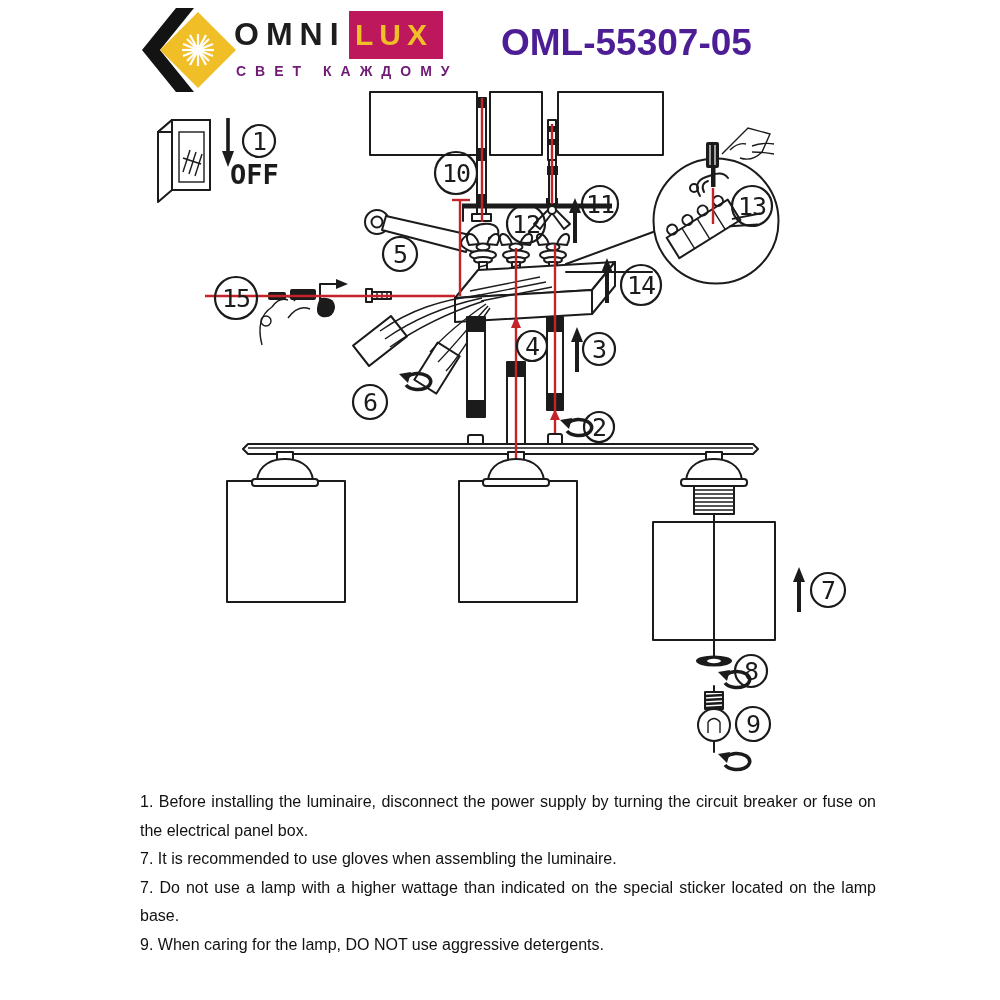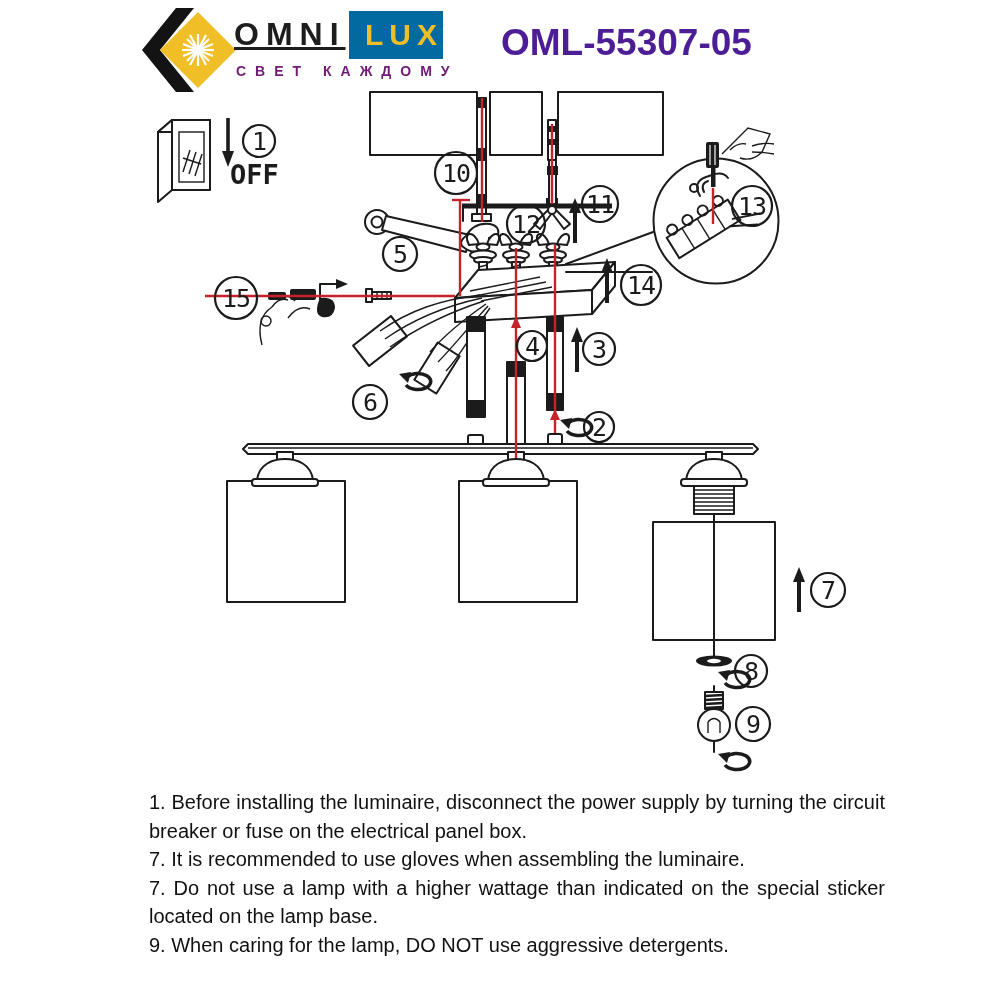--- a/index.html
+++ b/index.html
@@ -1,42 +1,42 @@
 <!DOCTYPE html>
 <html><head>
 <meta charset="utf-8">
 <style>
   html,body{margin:0;padding:0;background:#fff;}
   .page{position:relative;width:1000px;height:1000px;background:#fff;overflow:hidden;
         font-family:"Liberation Sans",sans-serif;color:#1b1b1b;}
   
   .logo-mark{position:absolute;left:136px;top:6px;}
   .brand-omni{position:absolute;left:234px;top:16px;font-size:32px;font-weight:700;
-              letter-spacing:7px;color:#1d1d1d;text-decoration:underline;}
-  .lux-box{position:absolute;left:349px;top:11px;width:94px;height:48px;background:#0369a1;
-           display:flex;align-items:center;justify-content:flex-end;}
+              letter-spacing:7px;color:#1d1d1d;}
+  .lux-box{position:absolute;left:349px;top:11px;width:94px;height:48px;background:#be185d;
+           display:flex;align-items:center;justify-content:flex-start;}
   .lux-box span{color:#f0be27;font-size:30px;font-weight:700;letter-spacing:6px;padding-left:6px;}
   .brand-tagline{position:absolute;left:236px;top:63px;font-size:14px;font-weight:700;
                  letter-spacing:9px;color:#701a75;white-space:nowrap;}
   .model-number{position:absolute;left:501px;top:22px;font-size:37px;font-weight:700;
                 color:#4c1d95;letter-spacing:0px;white-space:nowrap;}
   
   .diagram{position:absolute;left:0;top:0;}
   .s{stroke:#1b1b1b;stroke-width:2;fill:none;stroke-linecap:round;stroke-linejoin:round;}
   .sw{stroke:#1b1b1b;stroke-width:2;fill:#fff;stroke-linejoin:round;}
   .thin{stroke:#1b1b1b;stroke-width:1.4;fill:none;}
   .dk{fill:#1b1b1b;stroke:none;}
   .callout circle{stroke:#1b1b1b;stroke-width:2.2;fill:none;}
   .callout text{font-family:"DejaVu Sans Mono",monospace;font-size:25px;fill:#1b1b1b;
                 text-anchor:middle;letter-spacing:-1px;}
   .offtext{font-family:"DejaVu Sans Mono",monospace;font-size:27px;font-weight:600;fill:#1b1b1b;}
   .red{stroke:#c4232a;stroke-width:2.4;fill:none;}
   .redf{fill:#c4232a;stroke:none;}
   
-  .instructions{position:absolute;left:149px;top:788px;width:736px;font-size:20px;
+  .instructions{position:absolute;left:140px;top:788px;width:736px;font-size:16px;
                 line-height:28.6px;color:#111;}
   .instructions p{margin:0;text-align:justify;}
 </style>
 </head>
 <body>
 
 <div class="page">
 
   <svg class="logo-mark" width="102" height="90" viewBox="0 0 102 90">
     <polygon points="58,2 40,2 6,44 40,86 58,86 24,44" fill="#131313"></polygon>

